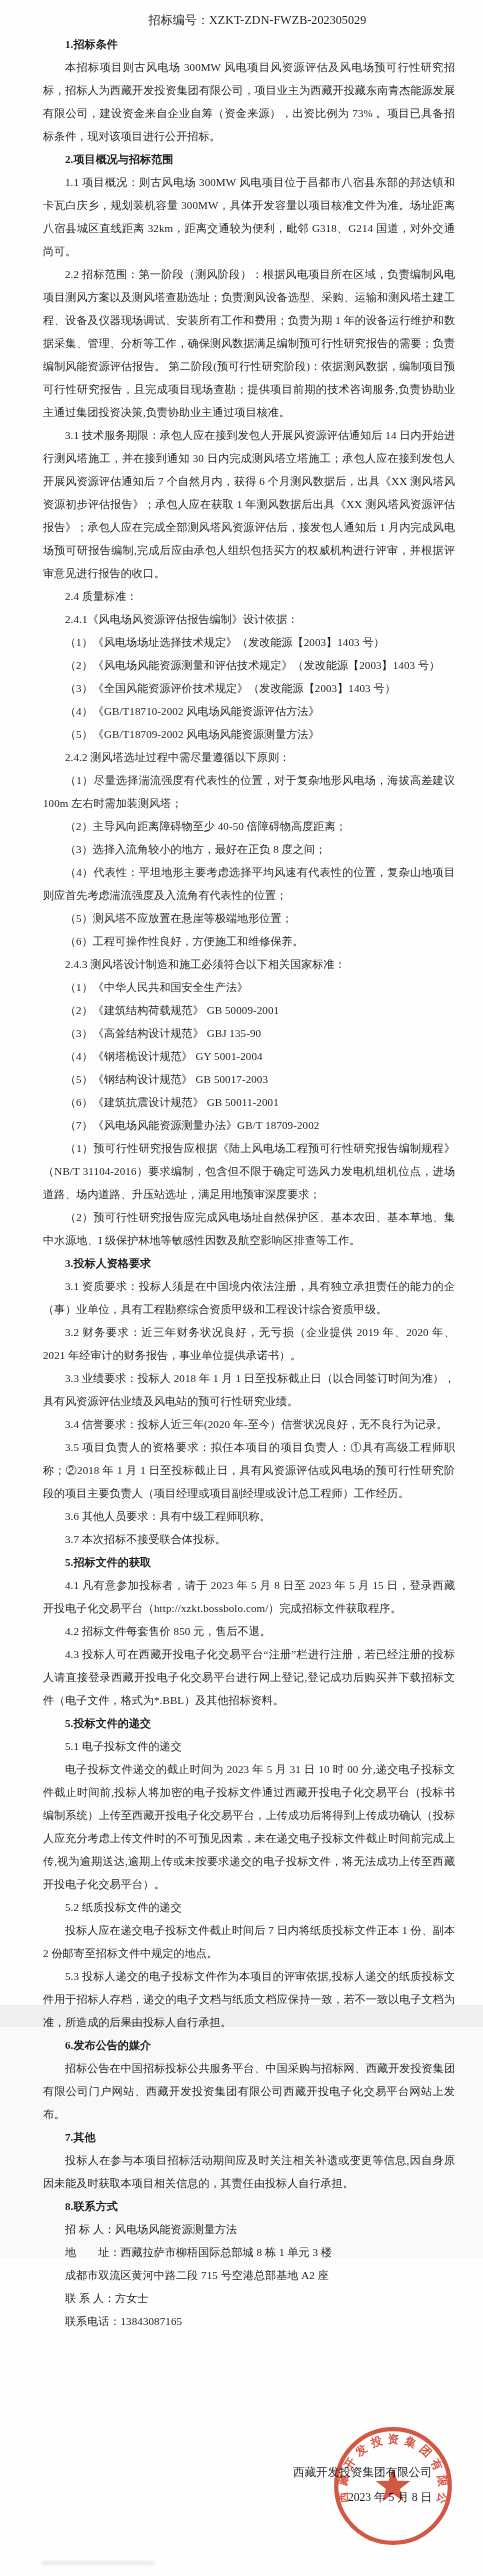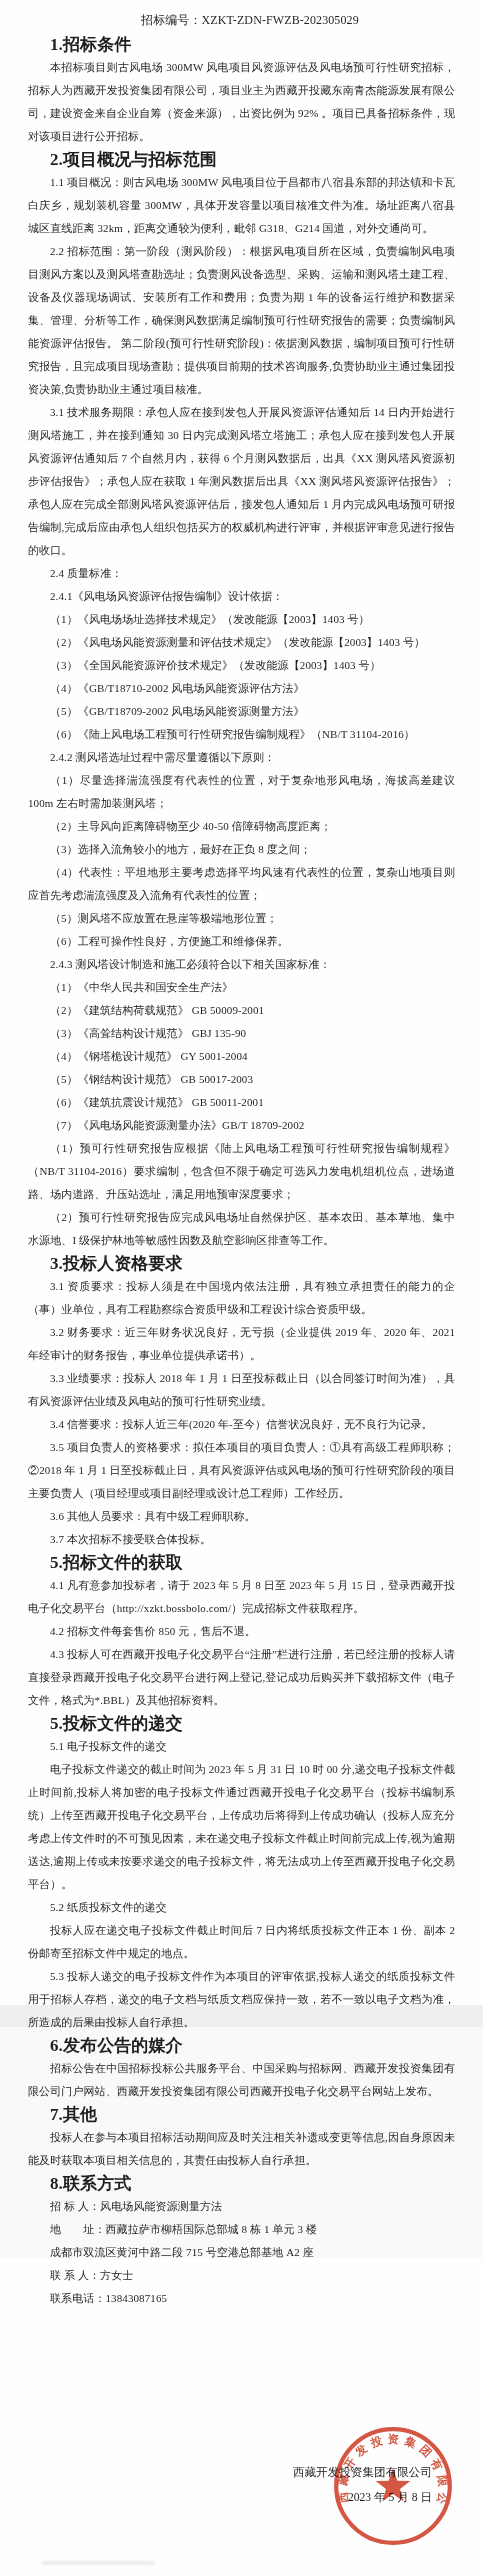--- a/index.html
+++ b/index.html
@@ -11,39 +11,40 @@
     position:relative;
     overflow:hidden;
   }
   .scan-band{position:absolute;left:0;width:483px;z-index:0;}
   #band-1{top:2005px;height:22.4px;background:#efeff1;}
   #band-2{top:2027px;height:231px;background:rgba(120,120,130,0.035);}
   #band-3{top:2561px;left:42px;width:112px;height:4.2px;background:#d8dadd;filter:blur(1.4px);opacity:.6;}
   .doc{
     position:relative;z-index:1;
     padding:8.4px 28px 0 28px;
+    margin-left:15px;
   }
   .blk{
     font-size:11px;
     line-height:23px;
     text-align:justify;
     text-indent:22px;
     letter-spacing:0.1px;
   }
   .blk.title{
     text-align:center;
     text-indent:0;
     font-size:12px;
     line-height:25px;
     transform:translateX(8.4px);
     font-weight:500;
   }
   .blk.h{
     font-weight:bold;
-    font-size:17px;
+    font-size:11px;
   }
   .signature{
     position:absolute;z-index:2;
     right:51px;top:2460px;
     text-align:right;
     font-size:11.6px;
     line-height:25px;
   }
   .seal{
     position:absolute;z-index:3;
@@ -60,33 +61,32 @@
 </head>
 <body>
 
 <div class="scan-band" id="band-1"></div>
 <div class="scan-band" id="band-2"></div>
 <div class="scan-band" id="band-3"></div>
 
 <div class="doc">
     <div class="blk title">招标编号：XZKT-ZDN-FWZB-202305029</div>
     <div class="blk h">1.招标条件</div>
-    <div class="blk p">本招标项目则古风电场 300MW 风电项目风资源评估及风电场预可行性研究招标，招标人为西藏开发投资集团有限公司，项目业主为西藏开投藏东南青杰能源发展有限公司，建设资金来自企业自筹（资金来源），出资比例为 92% 。项目已具备招标条件，现对该项目进行公开招标。</div>
+    <div class="blk p">本招标项目则古风电场 300MW 风电项目风资源评估及风电场预可行性研究招标，招标人为西藏开发投资集团有限公司，项目业主为西藏开投藏东南青杰能源发展有限公司，建设资金来自企业自筹（资金来源），出资比例为 73% 。项目已具备招标条件，现对该项目进行公开招标。</div>
     <div class="blk h">2.项目概况与招标范围</div>
     <div class="blk p">1.1 项目概况：则古风电场 300MW 风电项目位于昌都市八宿县东部的邦达镇和卡瓦白庆乡，规划装机容量 300MW，具体开发容量以项目核准文件为准。场址距离八宿县城区直线距离 32km，距离交通较为便利，毗邻 G318、G214 国道，对外交通尚可。</div>
     <div class="blk p">2.2 招标范围：第一阶段（测风阶段）：根据风电项目所在区域，负责编制风电项目测风方案以及测风塔查勘选址；负责测风设备选型、采购、运输和测风塔土建工程、设备及仪器现场调试、安装所有工作和费用；负责为期 1 年的设备运行维护和数据采集、管理、分析等工作，确保测风数据满足编制预可行性研究报告的需要；负责编制风能资源评估报告。 第二阶段(预可行性研究阶段)：依据测风数据，编制项目预可行性研究报告，且完成项目现场查勘；提供项目前期的技术咨询服务,负责协助业主通过集团投资决策,负责协助业主通过项目核准。</div>
     <div class="blk p">3.1 技术服务期限：承包人应在接到发包人开展风资源评估通知后 14 日内开始进行测风塔施工，并在接到通知 30 日内完成测风塔立塔施工；承包人应在接到发包人开展风资源评估通知后 7 个自然月内，获得 6 个月测风数据后，出具《XX 测风塔风资源初步评估报告》；承包人应在获取 1 年测风数据后出具《XX 测风塔风资源评估报告》；承包人应在完成全部测风塔风资源评估后，接发包人通知后 1 月内完成风电场预可研报告编制,完成后应由承包人组织包括买方的权威机构进行评审，并根据评审意见进行报告的收口。</div>
     <div class="blk p">2.4 质量标准：</div>
     <div class="blk p">2.4.1《风电场风资源评估报告编制》设计依据：</div>
     <div class="blk p">（1）《风电场场址选择技术规定》（发改能源【2003】1403 号）</div>
     <div class="blk p">（2）《风电场风能资源测量和评估技术规定》（发改能源【2003】1403 号）</div>
     <div class="blk p">（3）《全国风能资源评价技术规定》（发改能源【2003】1403 号）</div>
     <div class="blk p">（4）《GB/T18710-2002 风电场风能资源评估方法》</div>
     <div class="blk p">（5）《GB/T18709-2002 风电场风能资源测量方法》</div>
-    <div class="blk p">（6）《陆上风电场工程预可行性研究报告编制规程》（NB/T 31104-2016）</div>
     <div class="blk p">2.4.2 测风塔选址过程中需尽量遵循以下原则：</div>
     <div class="blk p">（1）尽量选择湍流强度有代表性的位置，对于复杂地形风电场，海拔高差建议 100m 左右时需加装测风塔；</div>
     <div class="blk p">（2）主导风向距离障碍物至少 40-50 倍障碍物高度距离；</div>
     <div class="blk p">（3）选择入流角较小的地方，最好在正负 8 度之间；</div>
     <div class="blk p">（4）代表性：平坦地形主要考虑选择平均风速有代表性的位置，复杂山地项目则应首先考虑湍流强度及入流角有代表性的位置；</div>
     <div class="blk p">（5）测风塔不应放置在悬崖等极端地形位置；</div>
     <div class="blk p">（6）工程可操作性良好，方便施工和维修保养。</div>
     <div class="blk p">2.4.3 测风塔设计制造和施工必须符合以下相关国家标准：</div>
     <div class="blk p">（1）《中华人民共和国安全生产法》</div>
     <div class="blk p">（2）《建筑结构荷载规范》  GB 50009-2001</div>

